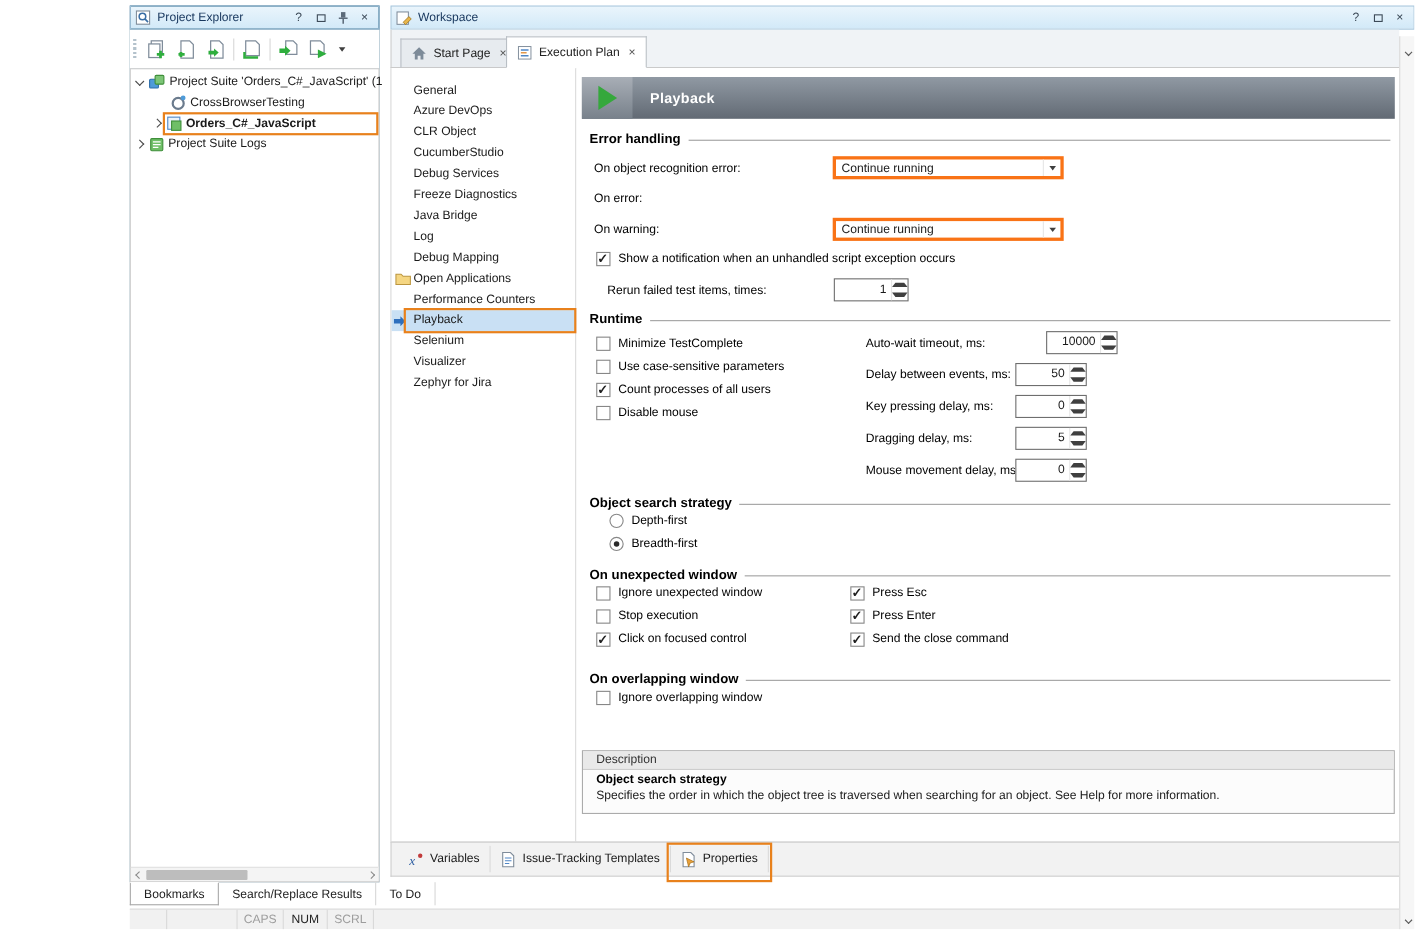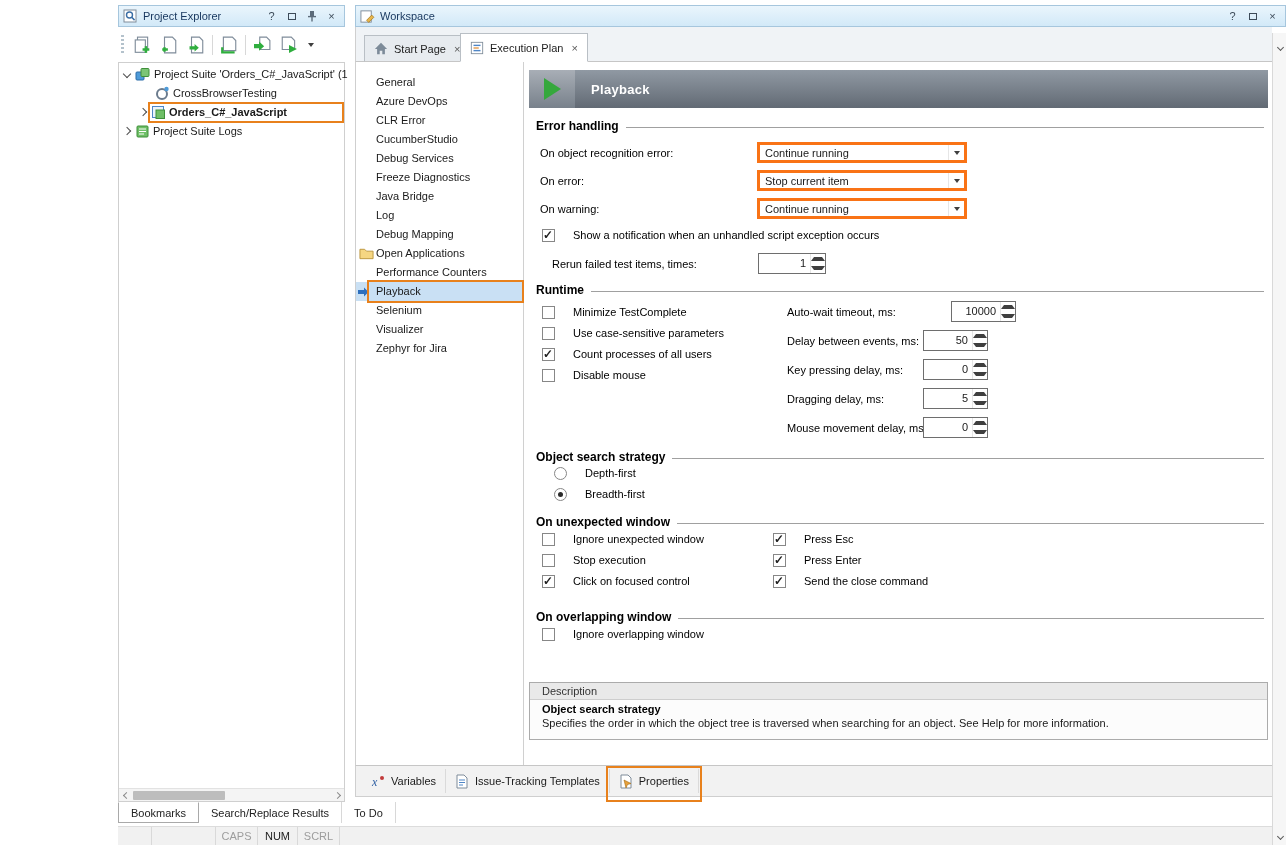--- a/index.html
+++ b/index.html
@@ -72,21 +72,21 @@
 
   .combo { position:absolute; width:210px; height:21px; border:3px solid #f97316; background:#fff; display:flex; align-items:center; }
   .combo .txt { flex:1; padding:0 5px; white-space:nowrap; overflow:hidden; }
   .combo .dd { width:16px; align-self:stretch; display:flex; align-items:center; justify-content:center; border-left:1px solid #e6e6e6; }
 
   .spin { position:absolute; height:21px; border:1px solid #6e6e6e; background:#fff; display:flex; }
   .spin .val { flex:1; text-align:right; padding:0 4px; line-height:19px; }
   .spin .ud { width:15px; display:flex; flex-direction:column; border-left:1px solid #e6e6e6; }
   .spin .ud span { flex:1; display:flex; align-items:center; justify-content:center; }
 
-  .cbx { position:absolute; display:flex; align-items:center; gap:18px; height:16px; }
+  .cbx { position:absolute; display:flex; align-items:center; gap:7px; height:16px; }
   .box { width:13px; height:13px; border:1px solid #878787; background:#fff; flex:0 0 auto; position:relative; }
   .box.on::after { content:"✓"; position:absolute; left:0px; top:-2px; font-size:12px; font-weight:bold; color:#1f1f1f; }
   .rad { width:13px; height:13px; border:1px solid #878787; border-radius:50%; background:#fff; flex:0 0 auto; position:relative; }
   .rad.on::after { content:""; position:absolute; left:3px; top:3px; width:5px; height:5px; border-radius:50%; background:#2a2a2a; }
 
   .desc { position:absolute; left:5px; right:4px; top:620px; height:58px; border:1px solid #ababab; background:#fcfcfc; }
   .desc-h { height:17px; background:#e9e9e9; border-bottom:1px solid #cdcdcd; line-height:16px; padding-left:12px; color:#333; }
   .desc-b { padding:3px 12px; }
   .desc-t { font-weight:bold; color:#000; }
   .desc-x { margin-top:2px; color:#1a1a1a; }
@@ -271,21 +271,21 @@
         <span>Execution Plan</span>
         <span class="tab-close">×</span>
       </div>
     </div>
 
     <div class="ws-content">
 
       <div class="nav">
         <div class="nav-item" style="top:11px">General</div>
         <div class="nav-item" style="top:30px">Azure DevOps</div>
-        <div class="nav-item" style="top:49px">CLR Error</div>
+        <div class="nav-item" style="top:49px">CLR Object</div>
         <div class="nav-item" style="top:68px">CucumberStudio</div>
         <div class="nav-item" style="top:87px">Debug Services</div>
         <div class="nav-item" style="top:106px">Freeze Diagnostics</div>
         <div class="nav-item" style="top:125px">Java Bridge</div>
         <div class="nav-item" style="top:144px">Log</div>
         <div class="nav-item" style="top:163px">Debug Mapping</div>
         <div class="nav-item" style="top:182px">
           <svg class="abs" style="left:3px; top:3px;" width="15" height="13" viewBox="0 0 16 13">
               <path d="M1 2 h5 l2 2 h7 v8 H1 z" fill="#f5d682" stroke="#bb953e"></path>
             </svg>
@@ -326,26 +326,20 @@
         <div class="combo" style="left:233px; top:80px;">
           <span class="txt">Continue running</span>
           <span class="dd">
               <span class="tri-d"></span>
             </span>
         </div>
 
         <div class="frow" style="left:16px; top:108px;">
             <span class="flabel">On error:</span>
           </div>
-        <div class="combo" style="left:233px; top:108px;">
-          <span class="txt">Stop current item</span>
-          <span class="dd">
-              <span class="tri-d"></span>
-            </span>
-        </div>
 
         <div class="frow" style="left:16px; top:136px;">
             <span class="flabel">On warning:</span>
           </div>
         <div class="combo" style="left:233px; top:136px;">
           <span class="txt">Continue running</span>
           <span class="dd">
               <span class="tri-d"></span>
             </span>
         </div>

